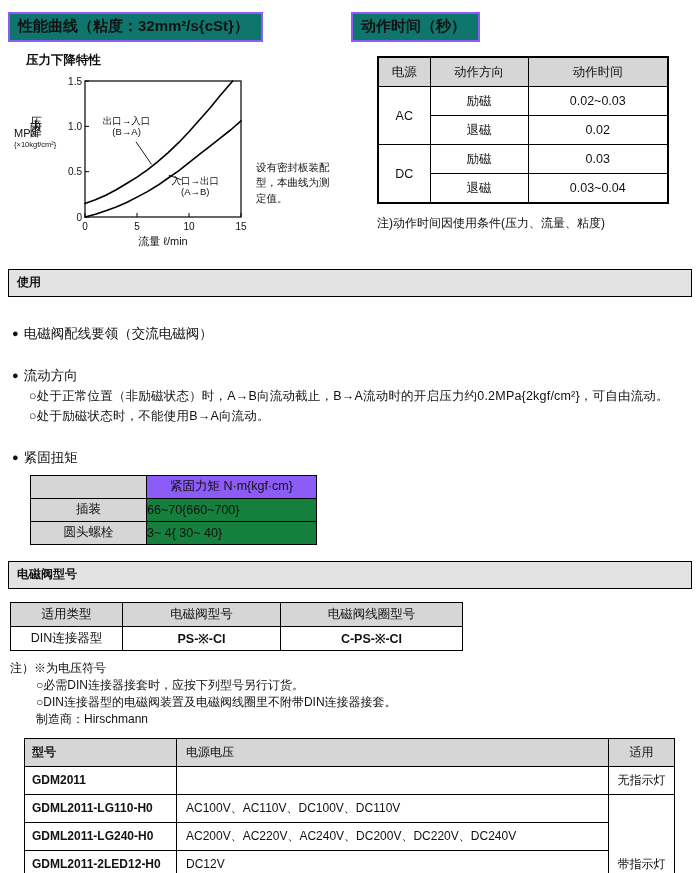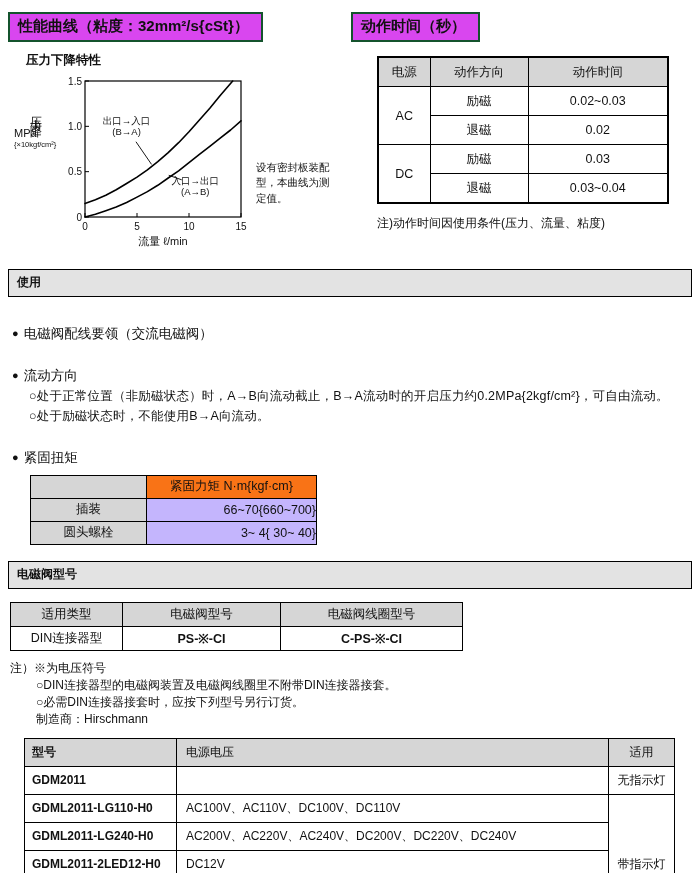--- a/index.html
+++ b/index.html
@@ -4,21 +4,21 @@
 <style>
   * { margin:0; padding:0; box-sizing:border-box; }
   body { width:700px; height:873px; background:#ffffff; color:#111;
          font-family:"Liberation Sans", sans-serif; overflow:hidden; }
   .page { width:700px; height:873px; padding:12px 8px 0 8px; }
 
   .top-row { display:flex; }
   .col-left { flex:0 0 335px; width:335px; }
   .col-right { flex:1; padding-left:8px; }
 
-  .title-box { display:inline-block; border:2px solid #14532d; background:#d946ef;
+  .title-box { display:inline-block; border:2px solid #8b5cf6; background:#0f766e;
                font-weight:bold; font-size:15px; line-height:1.25; padding:3px 12px 4px 8px; }
 
   .chart-subtitle { font-weight:bold; font-size:12.5px; margin:10px 0 0 18px; }
   .chart-row { display:flex; margin:4px 0 0 6px; }
   .y-label { flex:0 0 44px; width:44px; text-align:left; padding-top:34px; }
   .y-vert { writing-mode:vertical-rl; font-size:12px; line-height:1; letter-spacing:3px; margin:0 auto; }
   .y-unit { font-size:11px; margin-top:8px; }
   .y-unit-sub { font-size:7.5px; white-space:nowrap; margin-top:1px; }
   .chart-note { font-size:10.5px; line-height:1.5; width:74px; align-self:flex-end;
                 margin:0 0 46px 6px; }
@@ -38,22 +38,22 @@
                  font-weight:bold; font-size:12px; padding:4px 8px 5px; }
 
   .usage-body { padding:4px 2px 0 4px; }
   .bullet-line { font-size:13.5px; font-weight:normal; margin-top:24px; }
   .bullet { font-size:11px; margin-right:5px; vertical-align:1px; }
   .sub-line { font-size:12.5px; margin:3px 0 0 17px; letter-spacing:0.2px; }
 
   .torque-table { margin:8px 0 0 18px; }
   .torque-table th, .torque-table td { border:1px solid #000; font-size:12.5px; height:23px; }
   .torque-table .lbl { width:116px; background:#d6d6d6; text-align:center; }
-  .torque-table .vhead { width:170px; background:#f97316; text-align:center; }
-  .torque-table .val { width:170px; text-align:right; background:#c4b5fd;padding-left:13px; }
+  .torque-table .vhead { width:170px; background:#8b5cf6; text-align:center; }
+  .torque-table .val { width:170px; text-align:left; background:#15803d; }
 
   .type-table { margin:13px 0 0 2px; }
   .type-table th, .type-table td { border:1px solid #000; font-size:12.5px; text-align:center; height:24px; }
   .type-table th { background:#d6d6d6; }
   .type-table .c0 { width:112px; } .type-table .c1 { width:158px; } .type-table .c2 { width:182px; }
   .type-table td.mono { font-weight:bold; }
 
   .model-notes { font-size:12px; line-height:1.35; margin:9px 0 0 2px; }
   .model-notes div { margin-top:1px; }
   .model-notes .indent { margin-left:26px; }
@@ -197,22 +197,22 @@
     <tr>
       <td class="c0">DIN连接器型</td>
       <td class="c1 mono">PS-※-CI</td>
       <td class="c2 mono">C-PS-※-CI</td>
     </tr>
   </tbody>
     </table>
 
   <div class="model-notes">
     <div>注）※为电压符号</div>
+    <div class="indent">○必需DIN连接器接套时，应按下列型号另行订货。</div>
     <div class="indent">○DIN连接器型的电磁阀装置及电磁阀线圈里不附带DIN连接器接套。</div>
-    <div class="indent">○必需DIN连接器接套时，应按下列型号另行订货。</div>
     <div class="indent">制造商：Hirschmann</div>
   </div>
 
   <table class="voltage-table">
     <tbody>
         <tr>
       <th class="m">型号</th>
       <th class="v">电源电压</th>
       <th class="a">适用</th>
     </tr>

